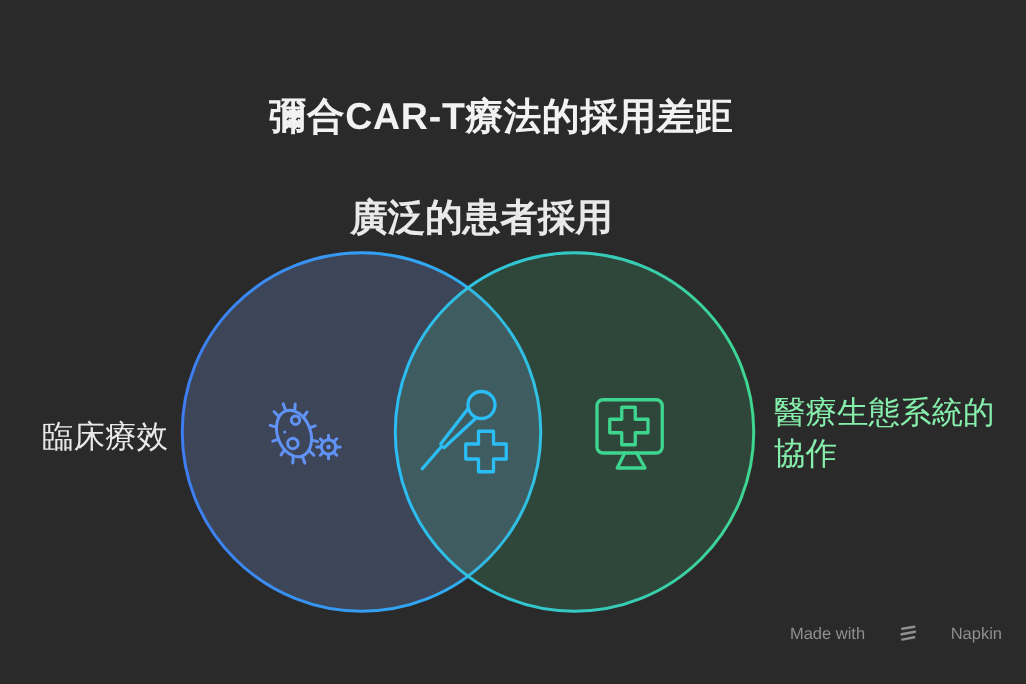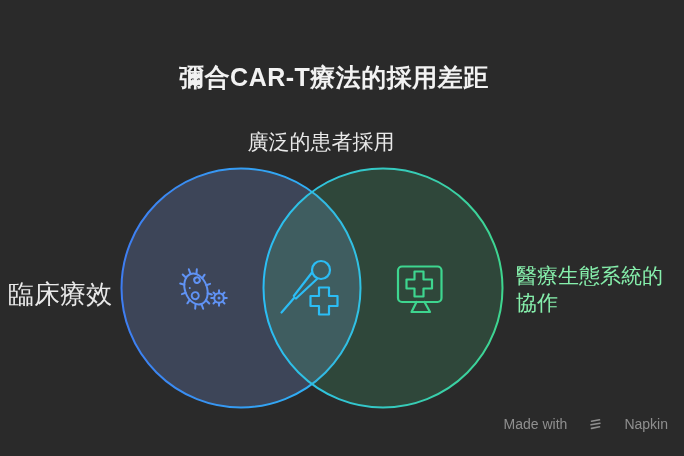--- a/index.html
+++ b/index.html
@@ -29,47 +29,48 @@
     position: absolute;
     left: 0; top: 0;
     width: 684px;
     height: 456px;
   }
   .top-label {
     position: absolute;
     left: 0; top: 128px;
     width: 642px;
     text-align: center;
-    font-size: 21px;
+    font-size: 25px;
     color: #e9e9e9;
+    font-weight: bold;
   }
   .left-label {
     position: absolute;
     left: 0; top: 277px;
     width: 112px;
     text-align: right;
-    font-size: 26px;
+    font-size: 21px;
     color: #e9e9e9;
   }
   .right-label {
     position: absolute;
     left: 516px; top: 262px;
     width: 160px;
     font-size: 21px;
     line-height: 27px;
     color: #86efac;
     white-space: pre-line;
   }
   .watermark {
     position: absolute;
     right: 16px; top: 416px;
     display: flex;
     align-items: center;
     gap: 22px;
-    font-size: 14px;
+    font-size: 11px;
     color: #8f8f8f;
   }
   .watermark svg { display: block; }
 </style>
 </head>
 <body>
 
 <div class="canvas">
 
   <svg class="venn-svg" viewBox="0 0 684 456" aria-hidden="true">

